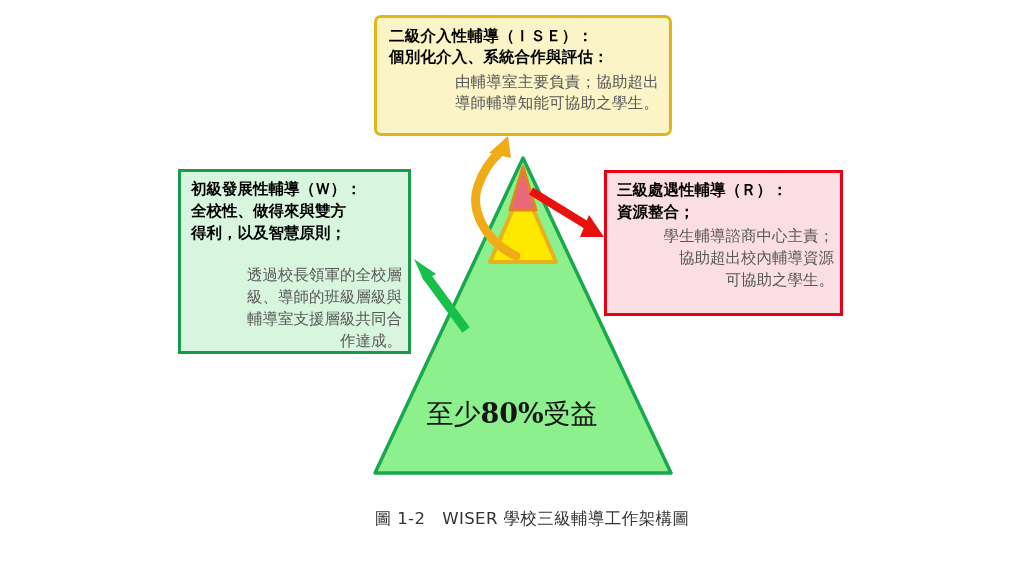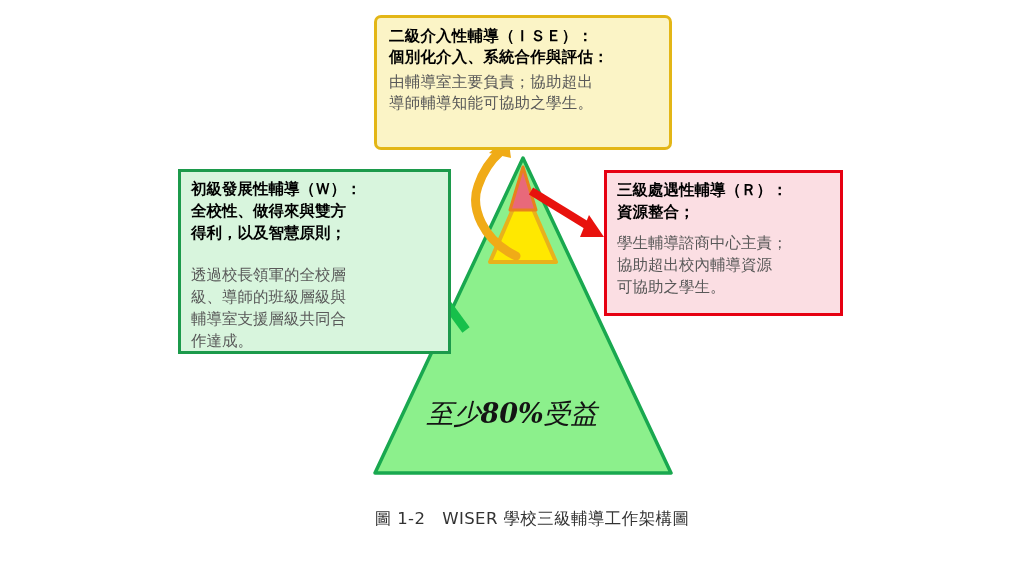--- a/index.html
+++ b/index.html
@@ -35,28 +35,29 @@
   }
   .callout .title {
     font-weight: bold;
     color: #000000;
     white-space: pre-line;
   }
   .callout .body {
     color: #595959;
     white-space: pre-line;
     font-family: "DejaVu Serif", "Liberation Serif", serif;
+    text-align: right;
   }
 
   
   #box-secondary {
     left: 374px;
     top: 15px;
     width: 298px;
-    height: 135px;
+    height: 121px;
     background: #fbf4c6;
     border: 3px solid #e3b616;
     border-radius: 7px;
     padding: 8px 10px 6px 12px;
   }
   #box-secondary .title {
     font-size: 15.5px;
     line-height: 21px;
     letter-spacing: 0.2px;
   }
@@ -64,21 +65,21 @@
     font-size: 15.5px;
     line-height: 21px;
     margin-top: 4px;
     letter-spacing: 0.2px;
   }
 
   
   #box-primary {
     left: 178px;
     top: 169px;
-    width: 273px;
+    width: 233px;
     height: 185px;
     background: #d8f5dd;
     border: 3px solid #1c9a4b;
     padding: 6px 6px 4px 10px;
   }
   #box-primary .title {
     font-size: 15.5px;
     line-height: 22px;
   }
   #box-primary .body {
@@ -97,36 +98,35 @@
     border: 3px solid #e60012;
     padding: 6px 6px 14px 10px;
   }
   #box-tertiary .title {
     font-size: 15.5px;
     line-height: 22px;
   }
   #box-tertiary .body {
     font-size: 15.5px;
     line-height: 22px;
-    margin-top: 9px;
+    margin-top: 2px;
   }
 
   
   #pyramid-label {
     position: absolute;
     left: 0;
     top: 396px;
     width: 1024px;
     text-align: center;
     font-family: "DejaVu Serif", "Liberation Serif", serif;
     font-size: 27px;
     color: #141414;
     z-index: 6;
     pointer-events: none;
-    font-style: italic;
   }
   #pyramid-label b { font-weight: bold; }
 
   
   #figure-caption {
     position: absolute;
     left: 0;
     top: 508px;
     width: 1024px;
     text-align: center;

